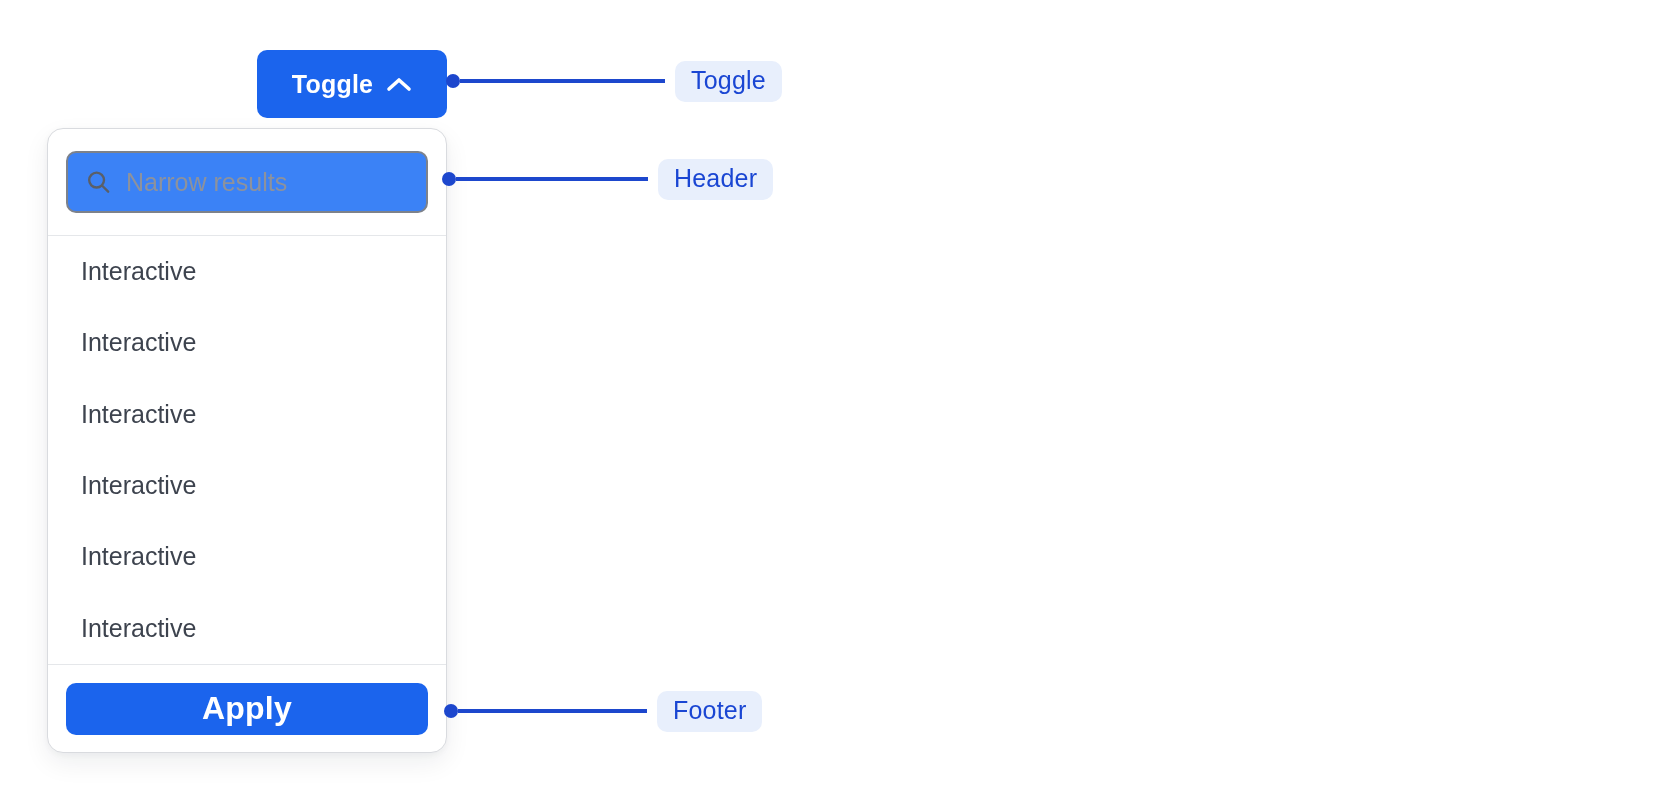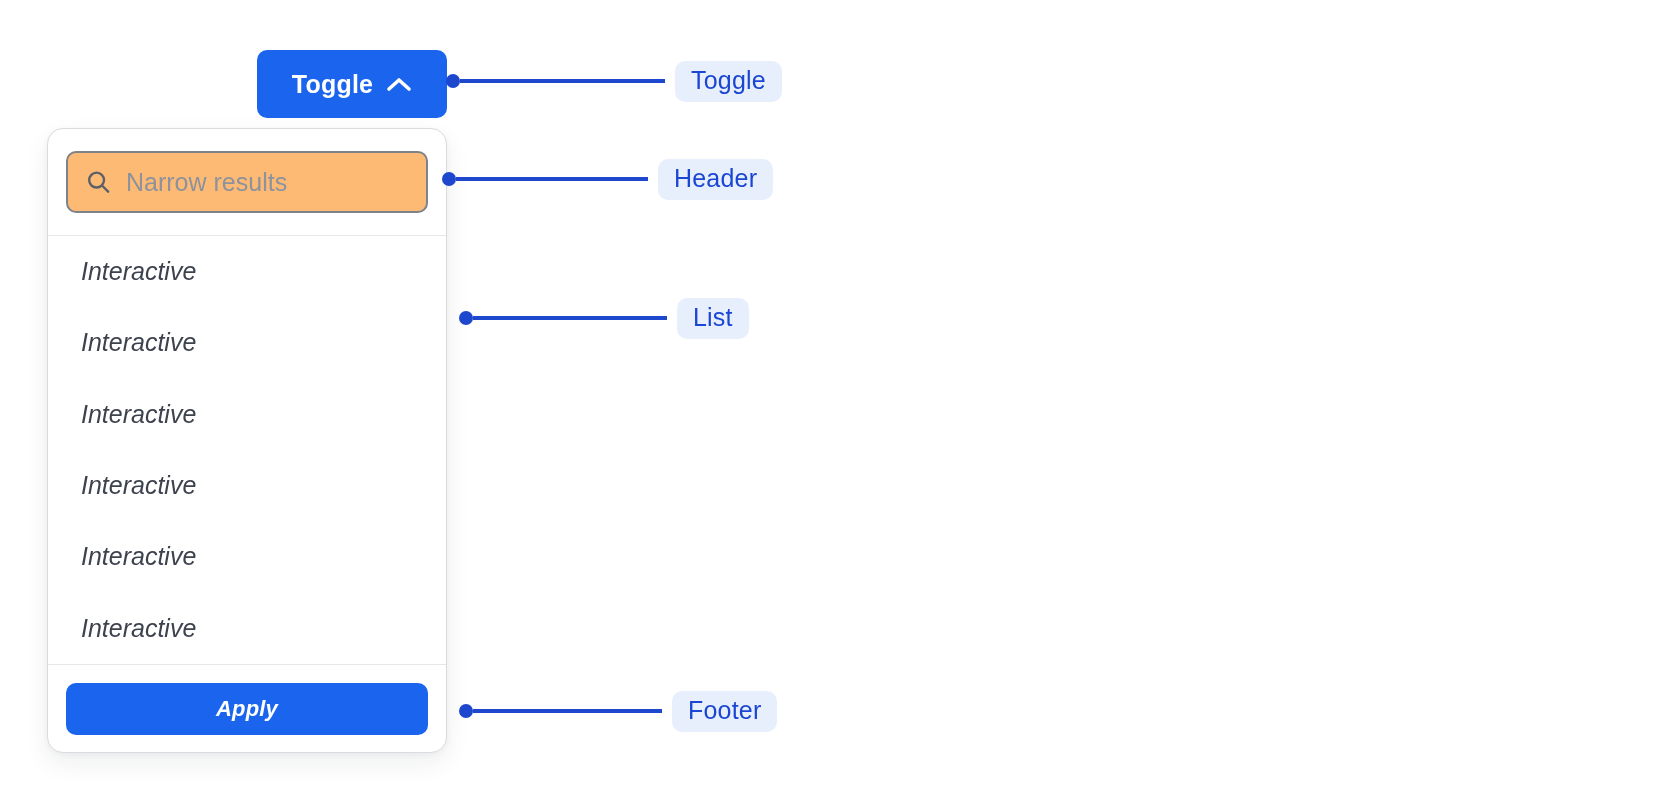--- a/index.html
+++ b/index.html
@@ -56,55 +56,53 @@
     position:absolute;left:19px;top:50%;transform:translateY(-50%);
     width:27px;height:27px;pointer-events:none;
   }
   .search-input{
     width:100%;height:62px;
     border:2px solid #7d828b;
     border-radius:10px;
     padding:0 16px 0 58px;
     font-size:25px;color:#343a44;
     font-family:inherit;
-    background:#fdba74;
+    background:#3b82f6;
     outline:none;
   }
   .search-input::placeholder{color:#8d929d;opacity:1;}
 
   .panel-list{
     flex:0 0 auto;
     height:429px;
     border-bottom:1.5px solid #e5e7ea;
     display:flex;flex-direction:column;
     overflow:hidden;
   }
   .list-item{
     flex:1 1 0;
     display:flex;align-items:center;
     padding-left:33px;
     font-size:25px;color:#3d434e;
     cursor:pointer;
-    font-style:italic;
   }
 
   .panel-footer{
     flex:1 1 auto;
     display:flex;align-items:center;
     padding:0 18px;
   }
   .apply-btn{
     width:100%;height:52px;
     background:var(--primary-blue,#1b64ed);
     color:#ffffff;border:none;border-radius:10px;
-    font-size:22px;font-weight:600;
+    font-size:32px;font-weight:600;
     font-family:inherit;
     cursor:pointer;
     letter-spacing:.2px;
-    font-style:italic;
   }
 
   
   .callout{
     position:absolute;
     display:flex;align-items:center;
     height:38px;
   }
   .callout .dot{
     width:14px;height:14px;border-radius:50%;
@@ -125,21 +123,21 @@
     font-size:25px;font-weight:500;
     white-space:nowrap;
     letter-spacing:.2px;
   }
   .callout-toggle{left:446px;top:62px;}
   .callout-toggle .line{width:205px;}
   .callout-header{left:442px;top:160px;justify-content:flex-end;}
   .callout-header .line{width:192px;}
   .callout-list{left:459px;top:299px;}
   .callout-list .line{width:194px;}
-  .callout-footer{left:459px;top:692px;text-align:right;}
+  .callout-footer{left:444px;top:692px;text-align:right;}
   .callout-footer .line{width:189px;}
 </style>
 </head>
 <body>
 
 <div class="stage">
 
   <button class="toggle-btn">
     <span>Toggle</span>
     <span>
@@ -183,25 +181,20 @@
     <span class="line"></span>
     <span class="pill">Toggle</span>
   </div>
 
   <div class="callout callout-header">
     <span class="dot"></span>
     <span class="line"></span>
     <span class="pill">Header</span>
   </div>
 
-  <div class="callout callout-list">
-    <span class="dot"></span>
-    <span class="line"></span>
-    <span class="pill">List</span>
-  </div>
 
   <div class="callout callout-footer">
     <span class="dot"></span>
     <span class="line"></span>
     <span class="pill">Footer</span>
   </div>
 
 </div>
 
 </body></html>

